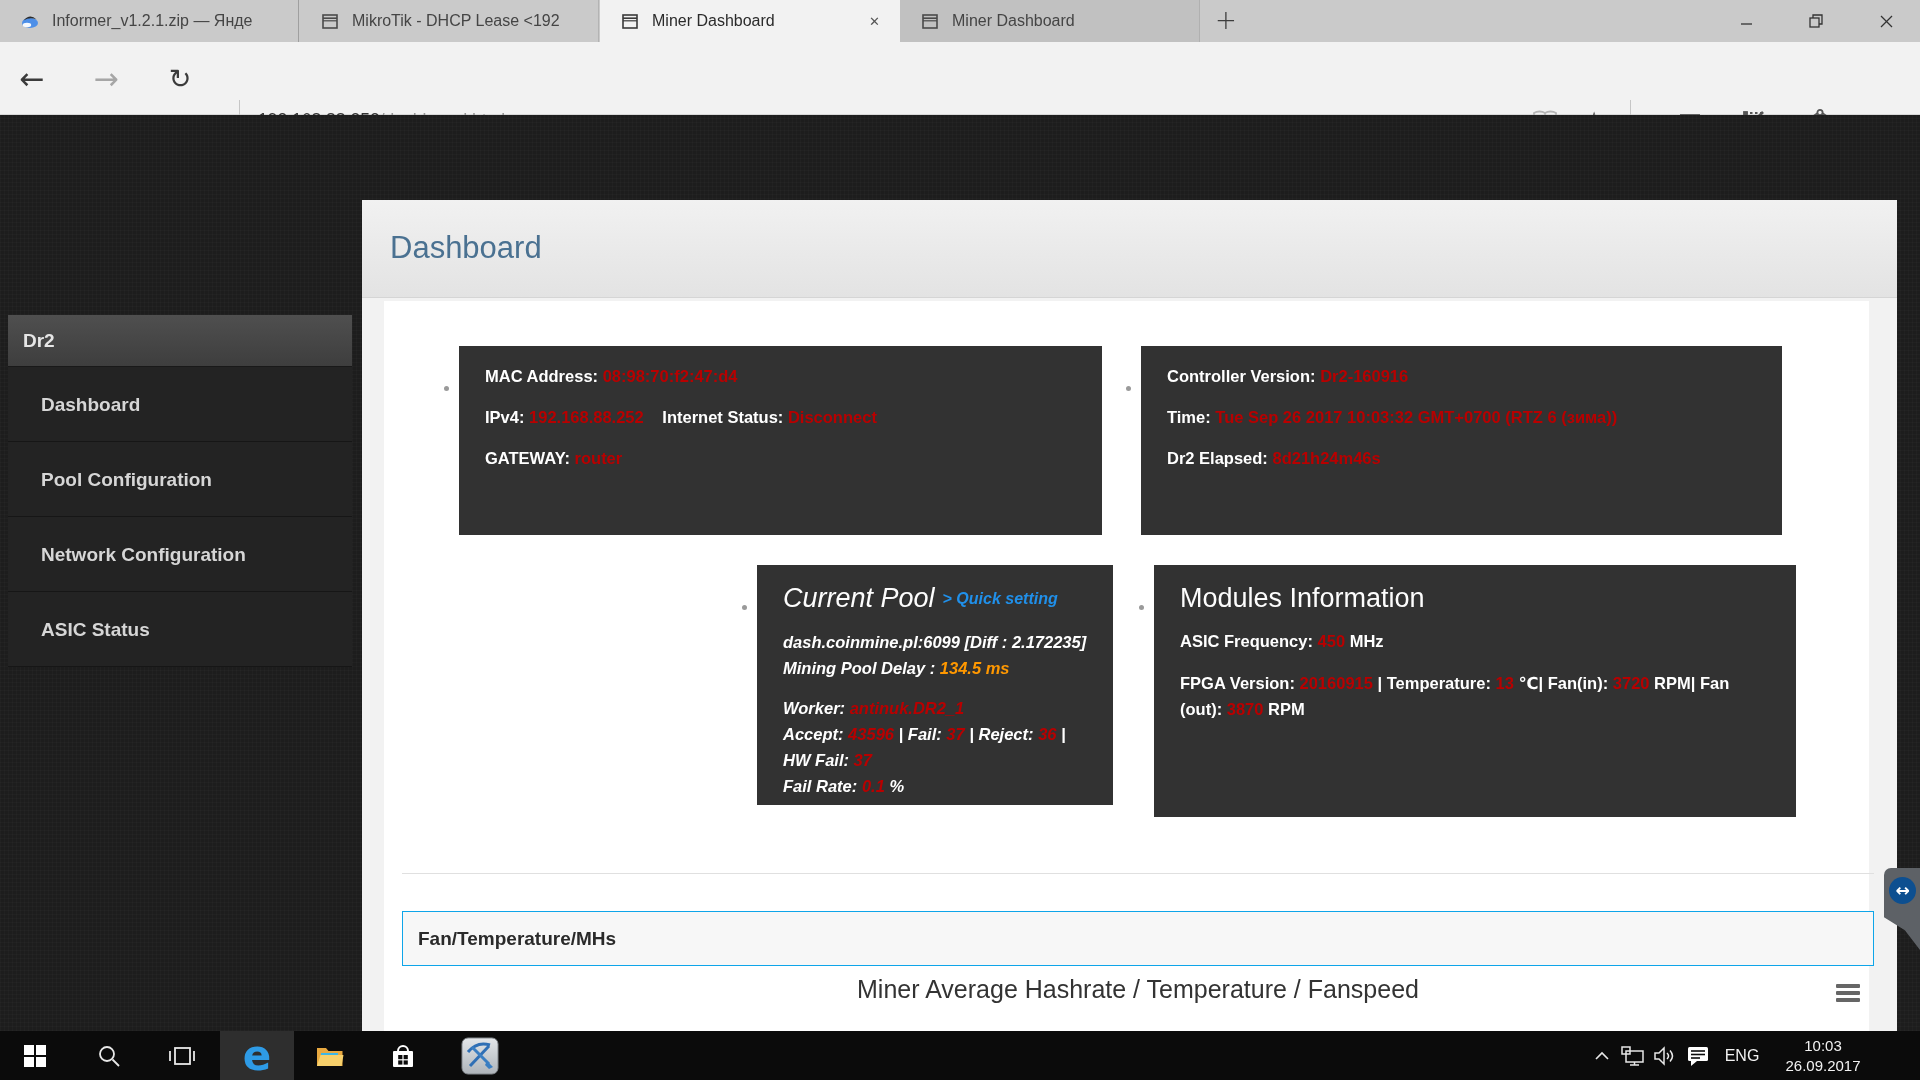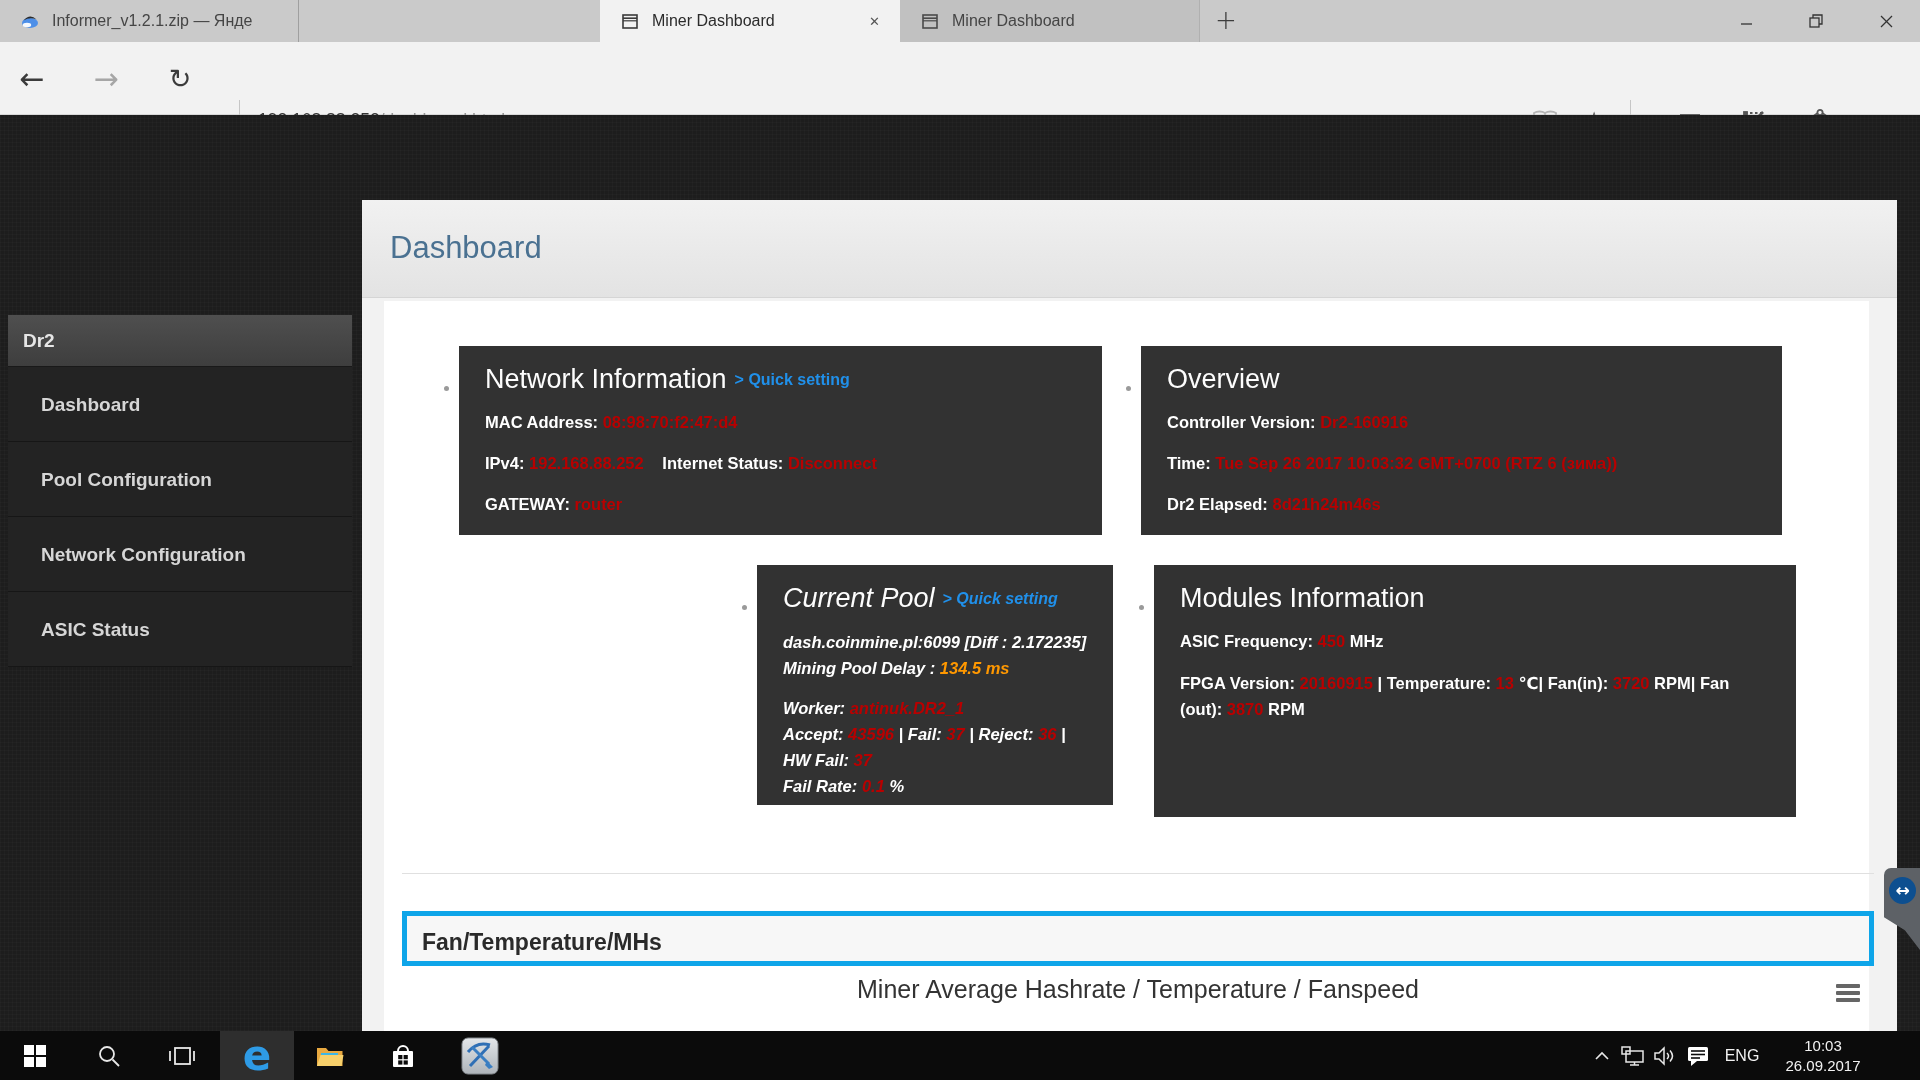--- a/index.html
+++ b/index.html
@@ -85,21 +85,21 @@
   #card-hash { left:459px; top:565px; width:257px; height:227px; }
   #card-pool { left:757px; top:565px; width:356px; height:240px;font-style:italic; }
   #card-mod  { left:1154px; top:565px; width:642px; height:252px; }
   #card-pool p { margin:0; line-height:26px; }
   #card-pool .blk-gap { height:14px; }
   #card-mod .long { line-height:26px; }
 
   
   #hr-line { left:402px; top:873px; width:1472px; height:0; border-top:1px solid #e0e0e0; }
   #fan-strip { left:402px; top:911px; width:1472px; height:55px; background:#f7f7f7;
-    border:5px solid #0ea5e9; line-height:53px; padding-left:15px; font-size:23px;
+    border:1px solid #0ea5e9; line-height:53px; padding-left:15px; font-size:19px;
     font-weight:bold; color:#2a2a2a; }
   #chart-title { left:402px; top:975px; width:1472px; text-align:center; font-size:25px;
     color:#333; }
   #chart-menu { left:1836px; top:984px; width:26px; height:20px; cursor:pointer; }
   #chart-menu div { width:24px; height:4px; background:#666; border-radius:1px; margin-bottom:3px; }
 
   
   #watermark { left:1396px; top:878px; width:480px; z-index:30; pointer-events:none; }
   #wm-title { font-size:28px; color:rgba(140,140,140,.85); margin-bottom:12px; }
   .wm-line { font-size:20px; color:rgba(150,150,150,.8); line-height:33px; }
@@ -141,20 +141,28 @@
 
   <div id="tabbar" class="abs">
     <div class="tab" id="tab-1">
       <svg class="favicon" viewBox="0 0 20 20">
         <ellipse cx="10" cy="12" rx="8" ry="5" fill="#4d8fe8"></ellipse>
         <ellipse cx="7" cy="14" rx="4.2" ry="2.2" fill="#fff" opacity="0.95"></ellipse>
         <path d="M3.5,9.5 Q10,2 16.5,8.5 Q10,5.5 3.5,9.5 Z" fill="#2b2b2b"></path>
       </svg>
       <span class="tab-title">Informer_v1.2.1.zip — Янде</span>
     </div>
+    <div class="tab" id="tab-2">
+      <svg class="favicon" viewBox="0 0 20 20">
+        <rect x="3" y="4" width="14" height="13" fill="none" stroke="#4a4a4a" stroke-width="1.6"></rect>
+        <line x1="3" y1="7.2" x2="17" y2="7.2" stroke="#4a4a4a" stroke-width="1.6"></line>
+        <line x1="3" y1="9.8" x2="17" y2="9.8" stroke="#4a4a4a" stroke-width="1.2"></line>
+      </svg>
+      <span class="tab-title">MikroTik - DHCP Lease &lt;192</span>
+    </div>
     <div class="tab" id="tab-3">
       <svg class="favicon" viewBox="0 0 20 20">
         <rect x="3" y="4" width="14" height="13" fill="none" stroke="#3a3a3a" stroke-width="1.6"></rect>
         <line x1="3" y1="7.2" x2="17" y2="7.2" stroke="#3a3a3a" stroke-width="1.6"></line>
         <line x1="3" y1="9.8" x2="17" y2="9.8" stroke="#3a3a3a" stroke-width="1.2"></line>
       </svg>
       <span class="tab-title">Miner Dashboard</span>
       <span class="tab-close">✕</span>
     </div>
     <div class="tab" id="tab-4">
@@ -240,29 +248,27 @@
   </div>
 
   <div id="main-panel" class="abs"></div>
   <div id="panel-head" class="abs">
     <div id="page-title">Dashboard</div>
   </div>
   <div id="content-card" class="abs"></div>
 
   <div id="card-net" class="card abs">
     <div class="bullet"></div>
-    <div class="card-title"><span>Network Information</span><a class="qs">&gt; Quick setting</a></div>
     <p><span>MAC Address:</span> <span class="val">08:98:70:f2:47:d4</span></p>
     <p><span>IPv4:</span> <span class="val">192.168.88.252</span> <span class="gap-label">Internet Status:</span> <span class="val">Disconnect</span></p>
     <p><span>GATEWAY:</span> <span class="val">router</span></p>
   </div>
 
   <div id="card-ovw" class="card abs">
     <div class="bullet"></div>
-    <div class="card-title"><span>Overview</span></div>
     <p><span>Controller Version:</span> <span class="val">Dr2-160916</span></p>
     <p><span>Time:</span> <span class="val">Tue Sep 26 2017 10:03:32 GMT+0700 (RTZ 6 (зима))</span></p>
     <p><span>Dr2 Elapsed:</span> <span class="val">8d21h24m46s</span></p>
   </div>
 
 
   <div id="card-pool" class="card abs">
     <div class="bullet"></div>
     <div class="card-title"><span>Current Pool</span><a class="qs">&gt; Quick setting</a></div>
     <p>dash.coinmine.pl:6099 [Diff : 2.172235]</p>

